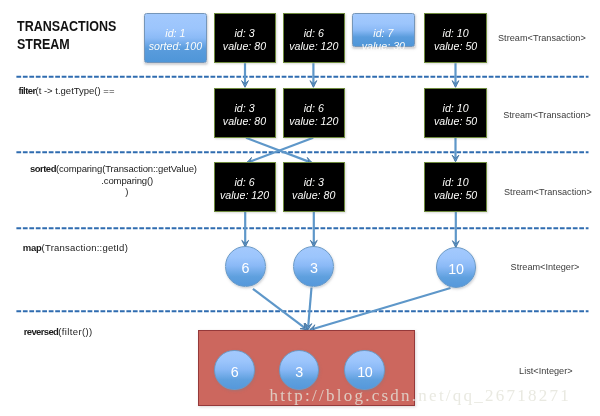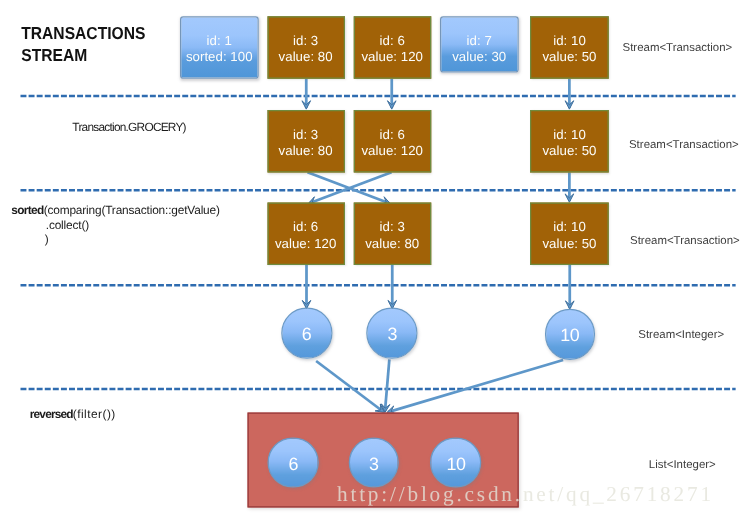--- a/index.html
+++ b/index.html
@@ -9,30 +9,30 @@
   #stage{position:relative;width:600px;height:416px;background:#fff;}
   #arrows{position:absolute;left:0;top:0;width:600px;height:416px;overflow:visible;}
   .title{position:absolute;left:17.4px;top:18.2px;font-size:13.9px;font-weight:bold;
          color:#121212;line-height:17.4px;white-space:nowrap;
          transform:scaleX(0.9);transform-origin:0 0;}
   .op{position:absolute;font-size:9.5px;color:#1b1b1b;line-height:11.3px;white-space:pre;}
   .op b{font-weight:bold;}
   .typelbl{position:absolute;font-size:9.15px;color:#3d3d3d;white-space:nowrap;letter-spacing:0.02px;}
   .node{position:absolute;box-sizing:border-box;}
   .nbox{border:1.2px solid #6f8b3e;}
-  .green{background:#a16207;box-shadow:0.6px 1.0px 1.8px rgba(130,130,120,0.28);}
+  .green{background:#000000;box-shadow:0.6px 1.0px 1.8px rgba(130,130,120,0.28);}
   .blue{background:linear-gradient(to bottom,#a3c9fd 0%,#9cc5fc 30%,#8bbaf6 50%,#5a9cdd 72%,#4f96d8 100%);
         border:1px solid #7596b9;border-radius:2.5px;
         box-shadow:0.6px 1.2px 2.2px rgba(120,120,130,0.34);}
   .circ{border-radius:50%;
         background:linear-gradient(to bottom,#a3c9fd 0%,#9cc5fc 26%,#8ab9f6 48%,#5fa0de 76%,#5598db 100%);
         border:1px solid #6b9ac6;
         box-shadow:0.7px 1.3px 2.4px rgba(120,125,135,0.36);}
   .nodetxt{position:absolute;left:0;right:0;text-align:center;color:#fdfdfb;
-           font-size:10.6px;line-height:13.1px;letter-spacing:0.03px;}
+           font-size:10.6px;line-height:13.1px;letter-spacing:0.03px;font-style:italic;}
   .circtxt{position:absolute;left:0;right:0;text-align:center;color:#fff;
            font-size:14.3px;line-height:14.3px;letter-spacing:-0.35px;}
   .redbox{position:absolute;box-sizing:border-box;background:#cc675e;border:1.7px solid #95393a;
           box-shadow:0.8px 1.4px 2.6px rgba(130,120,120,0.3);}
   .watermark{position:absolute;font-family:"Liberation Serif",serif;font-size:17px;
              color:rgba(228,228,218,0.80);letter-spacing:2.25px;white-space:nowrap;}
 </style>
 </head>
 <body>
 
@@ -85,22 +85,23 @@
       <g>
         <line x1="311.5" y1="287.5" x2="307.98440362192565" y2="329.00356835226603" stroke="#5e97c9" stroke-width="2.2"></line>
         <path d="M307.9,330 L305.02781508222,323.0327154645388 L308.1954126767399,326.5124892329311 L311.9031934515844,323.6151004558261 Z" fill="#5e97c9" stroke="#3f6f9c" stroke-width="0.8" stroke-linejoin="miter"></path>
       </g>
       <g>
         <line x1="450.5" y1="288" x2="310.45838568358624" y2="329.71452341339983" stroke="#5e97c9" stroke-width="2.2"></line>
         <path d="M309.5,330 L314.9362898562574,324.78087626140626 L312.85434989255197,329.00083194689944 L316.9060783037986,331.39373747815154 Z" fill="#5e97c9" stroke="#3f6f9c" stroke-width="0.8" stroke-linejoin="miter"></path>
       </g>
     </svg>
     <div class="title"><span>TRANSACTIONS</span><br><span>STREAM</span></div>
-    <div class="op" style="left: 18.5px; top: 85.3px;"><br><span style="padding-left:39.4px;letter-spacing:-0.61px">Transaction.GROCERY)</span></div>
-    <div class="op" style="left: 9px; top: 163.3px;"><span><b style="letter-spacing:-0.52px">sorted</b><span style="letter-spacing:-0.13px">(comparing(Transaction::getValue)</span></span><br><span style="padding-left:27.6px;letter-spacing:-0.13px">.collect()</span><br><span style="padding-left:26.8px">)</span></div>
+    <div class="op" style="left: 18.5px; top: 85.3px;"><span><b style="letter-spacing:-0.6px">filter</b><span style="letter-spacing:-0.0px">(t -&gt; t.getType() ==</span></span><br></div>
+    <div class="op" style="left: 30px; top: 163.3px; text-align: center;"><span><b style="letter-spacing:-0.52px">sorted</b><span style="letter-spacing:-0.13px">(comparing(Transaction::getValue)</span></span><br><span style="padding-left:27.6px;letter-spacing:-0.13px">.comparing()</span><br><span style="padding-left:26.8px">)</span></div>
+    <div class="op" style="left: 22.8px; top: 242.3px;"><b style="letter-spacing:-0.25px">map</b><span style="letter-spacing:0.22px">(Transaction::getId)</span></div>
     <div class="op" style="left: 23.8px; top: 326.3px;"><b style="letter-spacing:-0.65px">reversed</b><span style="letter-spacing:0.38px">(filter())</span></div>
     <div class="typelbl" style="left: 498px; top: 33.2px;">Stream&lt;Transaction&gt;</div>
     <div class="typelbl" style="left: 503.2px; top: 110.2px;">Stream&lt;Transaction&gt;</div>
     <div class="typelbl" style="left: 504px; top: 186.7px;">Stream&lt;Transaction&gt;</div>
     <div class="typelbl" style="left: 510.6px; top: 262px;">Stream&lt;Integer&gt;</div>
     <div class="typelbl" style="left: 519.1px; top: 366.1px;">List&lt;Integer&gt;</div>
     <div class="node blue" style="left: 144px; top: 13px; width: 62.8px; height: 50px;">
       <div class="nodetxt" style="top: 13.2px;">
         <div>id: 1</div>
         <div>sorted: 100</div>
@@ -111,21 +112,21 @@
         <div>id: 3</div>
         <div>value: 80</div>
       </div>
     </div>
     <div class="node nbox green" style="left: 282.5px; top: 13px; width: 62.5px; height: 50px;">
       <div class="nodetxt" style="top: 13.2px;">
         <div>id: 6</div>
         <div>value: 120</div>
       </div>
     </div>
-    <div class="node blue" style="left: 352px; top: 13px; width: 62.7px; height: 45px;">
+    <div class="node blue" style="left: 352px; top: 13px; width: 62.7px; height: 34px;">
       <div class="nodetxt" style="top: 13.2px;">
         <div>id: 7</div>
         <div>value: 30</div>
       </div>
     </div>
     <div class="node nbox green" style="left: 424px; top: 13px; width: 63.2px; height: 50px;">
       <div class="nodetxt" style="top: 13.2px;">
         <div>id: 10</div>
         <div>value: 50</div>
       </div>

